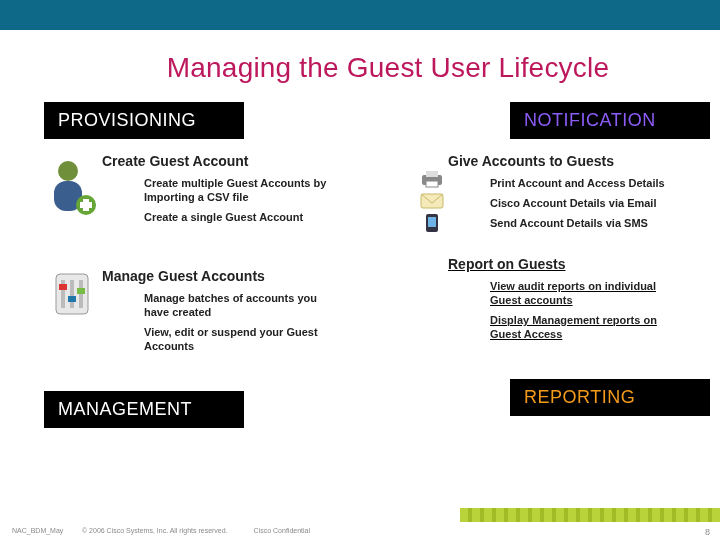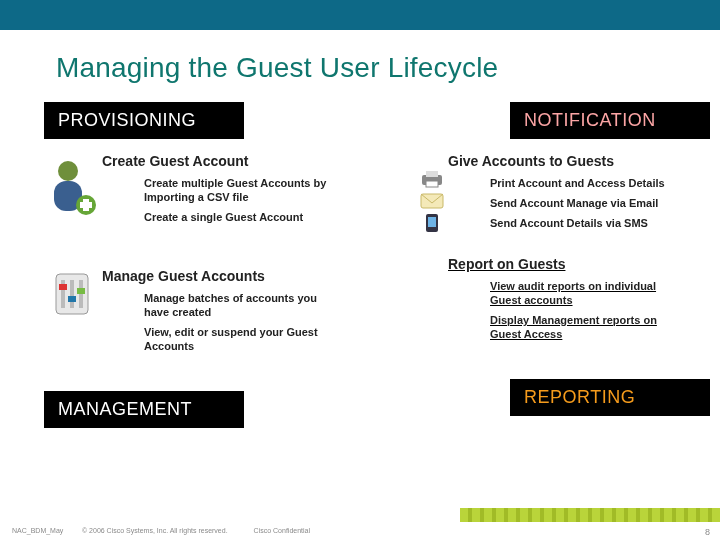--- a/index.html
+++ b/index.html
@@ -11,24 +11,25 @@
     position: relative;
     overflow: hidden;
   }
   .topbar {
     height: 30px;
     background: #0d6987;
     width: 100%;
   }
   .title {
     font-size: 28px;
-    color: #0f766e;
+    color: #be185d;
     padding: 22px 0 0 56px;
     font-weight: normal;
     letter-spacing: 0.2px;
+    text-align: center;
   }
   .grid {
     position: relative;
     width: 100%;
     height: 390px;
     margin-top: 18px;
   }
   .col {
     position: absolute;
     width: 330px;
@@ -39,21 +40,21 @@
     background: #000;
     color: #fff;
     font-size: 18px;
     font-weight: normal;
     padding: 8px 14px;
     width: 200px;
     letter-spacing: 0.5px;
   }
   .pill.left  { text-align: left; }
   .pill.right { text-align: left; margin-left: 120px; }
-  .pill.orange { color: #fca5a5; }
+  .pill.orange { color: #8b5cf6; }
   .pill.orange2 { color: #f59b1c; }
   .pill.bottom-left { margin-top: 10px; }
   .section {
     margin-top: 10px;
   }
   .sec-title {
     font-size: 14px;
     font-weight: bold;
     color: #222;
     padding: 4px 0 6px 58px;
@@ -200,21 +201,21 @@
         <svg viewBox="0 0 24 20">
             <rect x="6" y="1" width="12" height="18" rx="2" fill="#334"></rect>
             <rect x="8" y="4" width="8" height="10" fill="#6db3e6"></rect>
           </svg>
       </div>
       <div class="sec-title">Give Accounts to Guests</div>
       <div class="row">
           <span class="txt">Print Account and Access Details</span>
         </div>
       <div class="row">
-          <span class="txt">Send Account Manage via Email</span>
+          <span class="txt">Cisco Account Details via Email</span>
         </div>
       <div class="row">
           <span class="txt">Send Account Details via SMS</span>
         </div>
     </div>
 
     <div class="section" style="position:relative; margin-top:18px;text-decoration:underline;">
       <div class="sec-title">Report on Guests</div>
       <div class="row">
           <span class="txt">View audit reports on individual Guest accounts</span>

